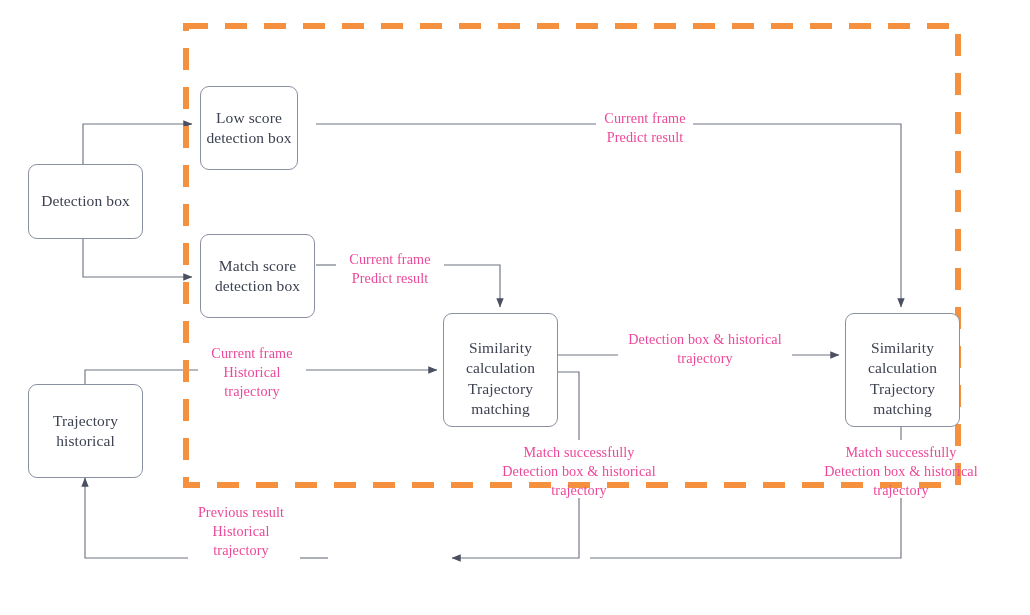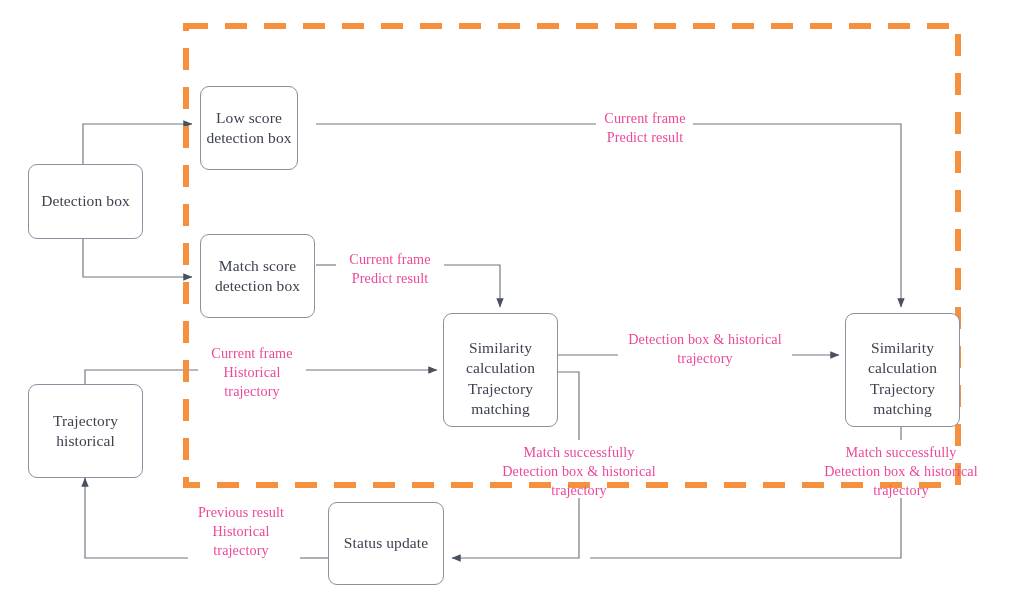--- a/index.html
+++ b/index.html
@@ -131,23 +131,20 @@
     <span class="grp">
       <span class="ln">Similarity</span>
       <span class="ln">calculation</span>
     </span>
     <span class="grp">
       <span class="ln">Trajectory</span>
       <span class="ln">matching</span>
     </span>
   </div>
 
-  <div class="node" style="left:328px; top:502px; width:116px; height:83px;">
-    <span class="ln">Status update</span>
-  </div>
 
   <div class="edge-label" style="left:600px; top:109px; width:90px;">
     <span class="ln">Current frame</span>
     <span class="ln">Predict result</span>
   </div>
 
   <div class="edge-label" style="left:341px; top:250px; width:98px;">
     <span class="ln">Current frame</span>
     <span class="ln">Predict result</span>
   </div>

